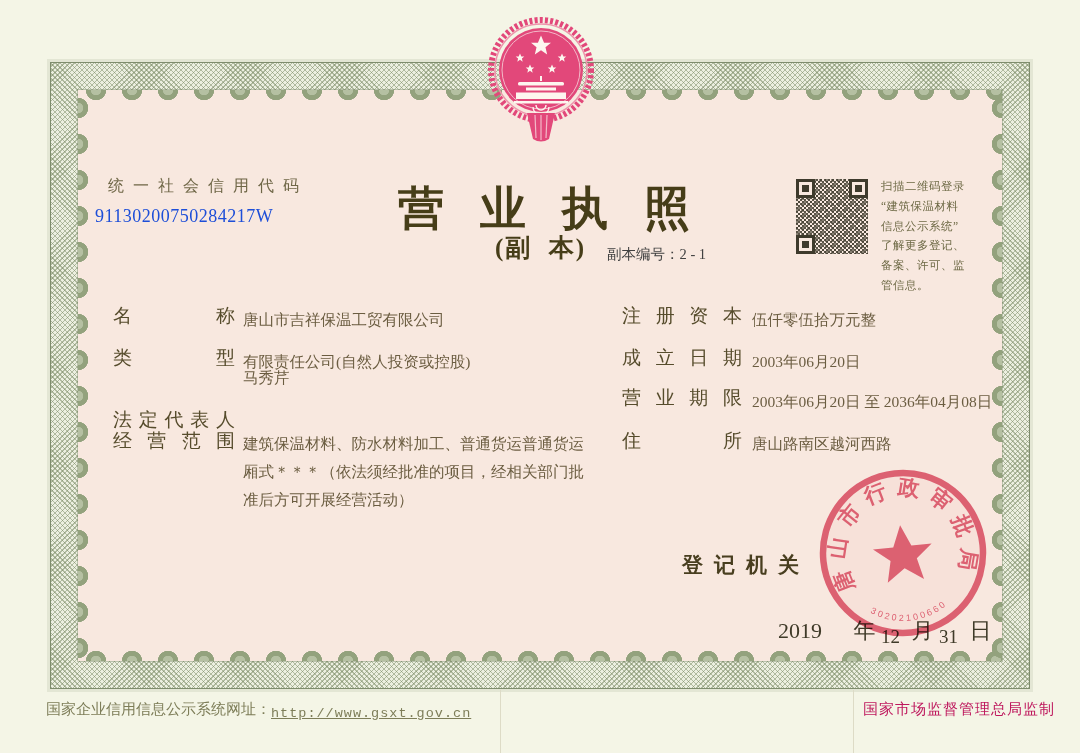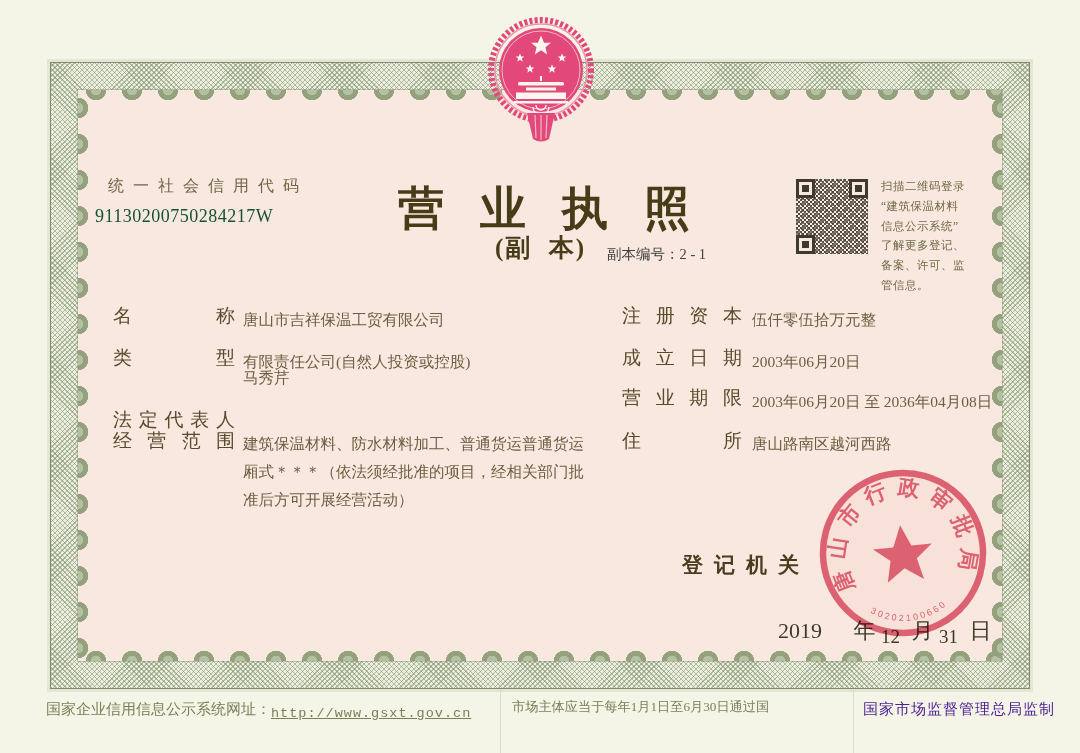--- a/index.html
+++ b/index.html
@@ -42,21 +42,21 @@
   .sc.r{top:0;bottom:0;right:0;width:12px;
     background-image:
       radial-gradient(11px 11px at 12px 18px, #b5c0a2 0 5px, rgba(0,0,0,0) 5.5px),
       radial-gradient(11px 11px at 12px 18px, #93a27d 0 10px, rgba(0,0,0,0) 10.5px);
     background-size:12px 36px;background-repeat:repeat-y;}
 
   .abs{position:absolute;}
 
   
   .credit-label{left:108px;top:176px;font-size:16px;letter-spacing:9px;color:#6f6747;}
-  .credit-code{left:95px;top:206px;font-size:18px;letter-spacing:.5px;color:#14532d;}
+  .credit-code{left:95px;top:206px;font-size:18px;letter-spacing:.5px;color:#1d4ed8;}
   .title{left:398px;top:178px;font-size:46px;font-weight:bold;letter-spacing:36px;color:#463d18;white-space:nowrap;}
   .subtitle{left:495px;top:231px;font-size:25px;font-weight:bold;letter-spacing:2px;color:#463d18;white-space:pre;}
   .copyno{left:607px;top:245px;font-size:14.5px;color:#404040;white-space:nowrap;}
   .qr-caption{left:881px;top:177px;width:102px;font-size:11.5px;line-height:1.72;color:#6e6a46;letter-spacing:.5px;}
 
   
   .flabel{font-size:19px;color:#564c2c;text-align:justify;text-align-last:justify;}
   .fvalue{font-size:15.5px;color:#6b5d41;line-height:1.8;}
   .lv .flabel{left:113px;width:122px;}
   .lv .fvalue{left:243px;width:350px;}
@@ -72,21 +72,21 @@
   .issue-date .u2{margin-left:6px;}
 
   
   .seal{left:810px;top:466px;width:186px;height:182px;opacity:.88;mix-blend-mode:multiply;}
 
   
   .footer-sep{top:690px;width:1px;height:63px;background:#dddbc6;}
   .footer-left{left:46px;top:700px;font-size:15px;color:#7d7d58;white-space:nowrap;}
   .footer-left .url{font-family:"Liberation Mono","DejaVu Sans Mono",monospace;font-size:13.5px;position:relative;top:3px;letter-spacing:1px;text-decoration:underline;}
   .footer-mid{left:512px;top:696px;width:330px;font-size:13.2px;line-height:1.6;color:#7d7d58;}
-  .footer-right{left:863px;top:700px;font-size:15px;letter-spacing:1px;color:#4c1d95;white-space:nowrap;}
+  .footer-right{left:863px;top:700px;font-size:15px;letter-spacing:1px;color:#be185d;white-space:nowrap;}
 </style>
 </head>
 <body>
 
 <div class="frame">
   <div class="inner">
     <div class="sc t"></div>
     <div class="sc b"></div>
     <div class="sc l"></div>
     <div class="sc r"></div>
@@ -233,16 +233,15 @@
 </svg>
 
 <div class="abs footer-sep" style="left:500px;"></div>
 <div class="abs footer-sep" style="left:853px;"></div>
 
 <div class="abs footer-left">
   <span>国家企业信用信息公示系统网址：</span><span class="url">http://www.gsxt.gov.cn</span>
 </div>
 
 <div class="abs footer-mid">
-  <div>市场主体应当于每年1月1日至6月30日通过国</div>
 </div>
 
 <div class="abs footer-right">国家市场监督管理总局监制</div>
 
 </body></html>

